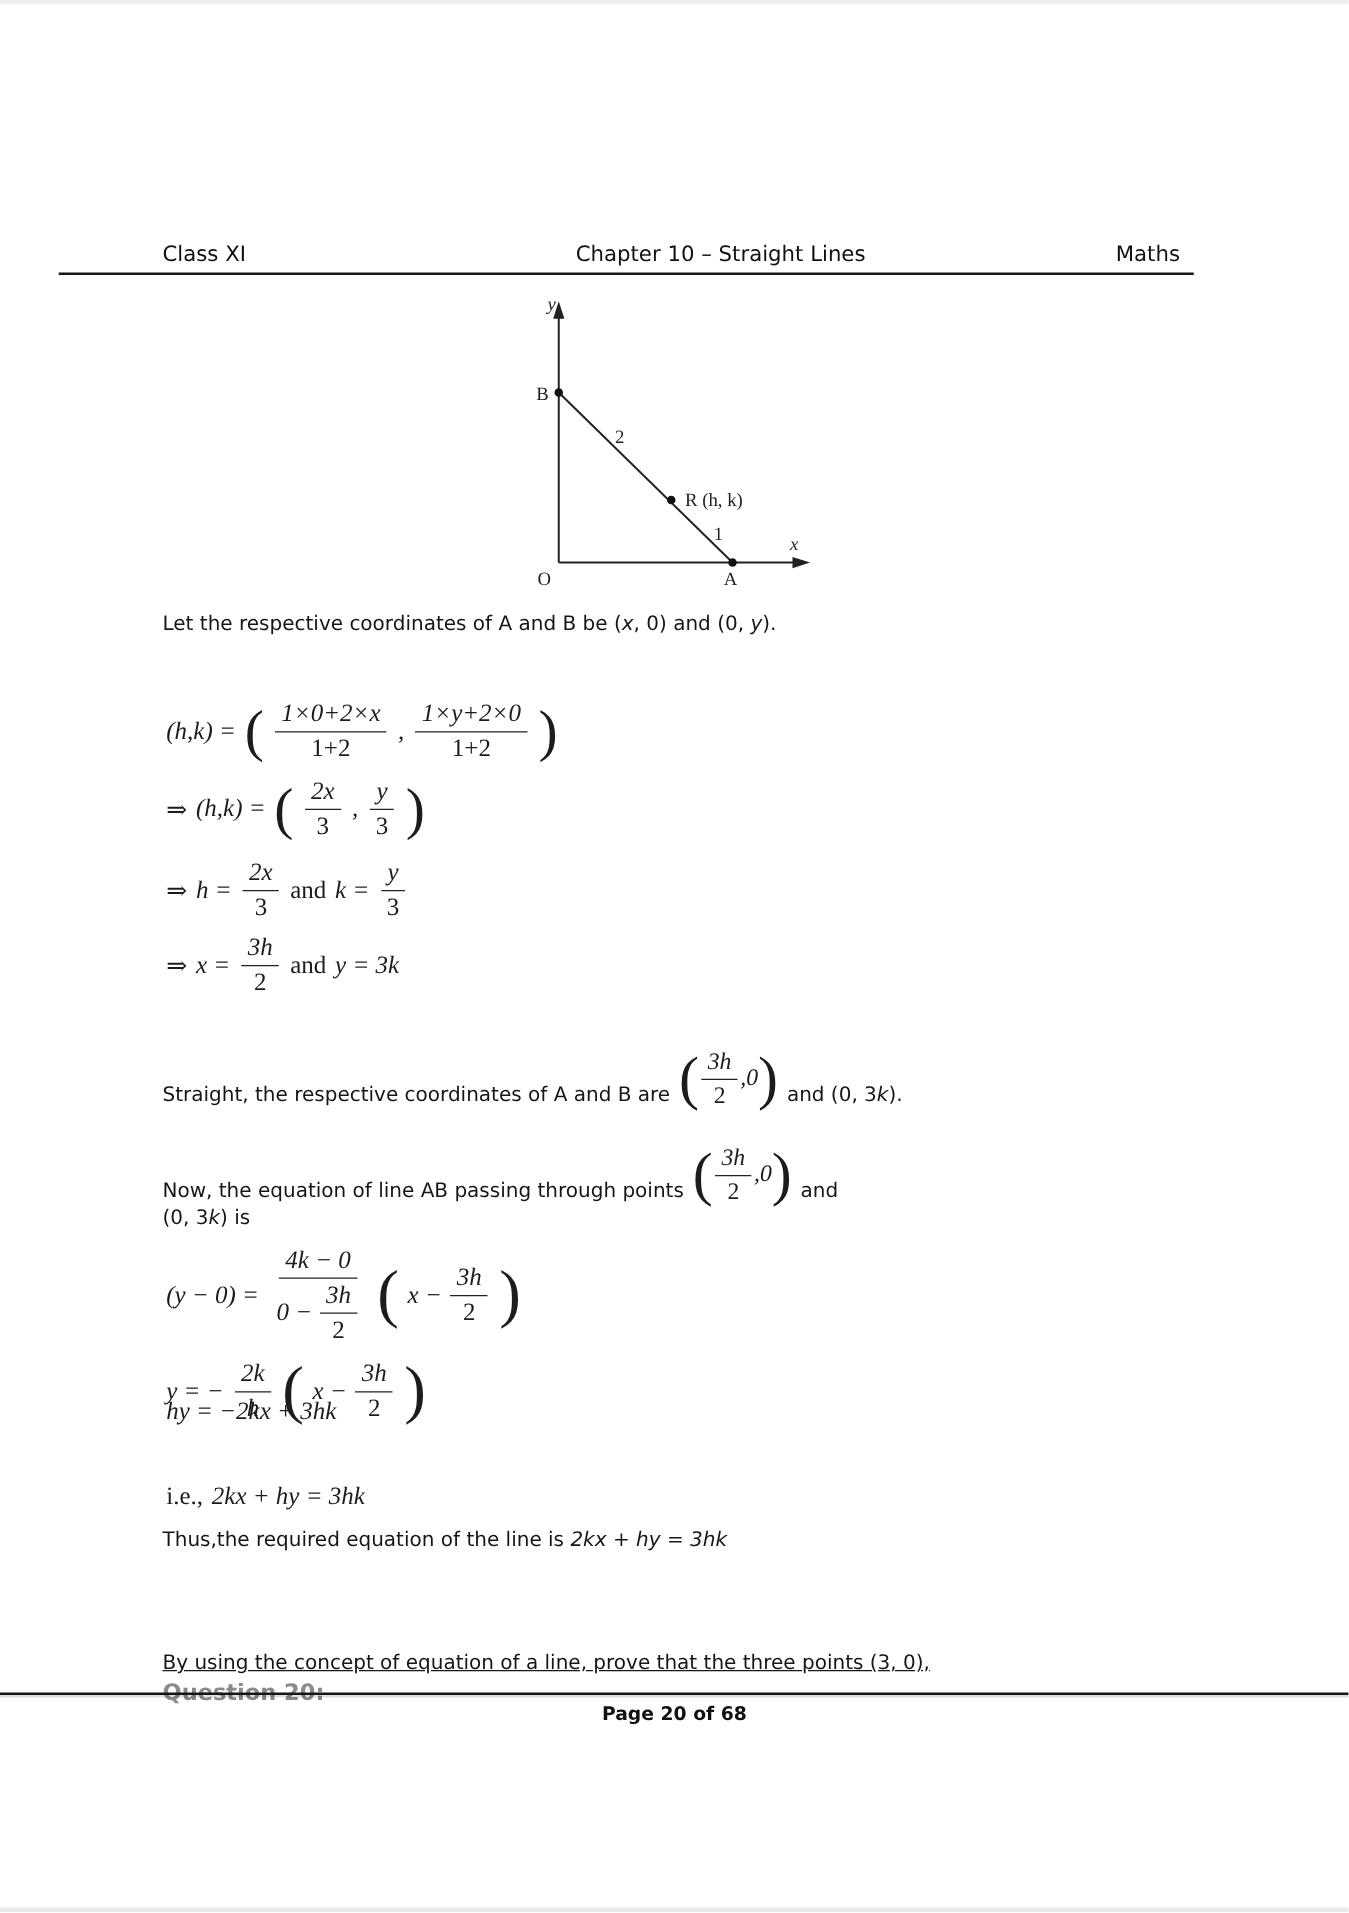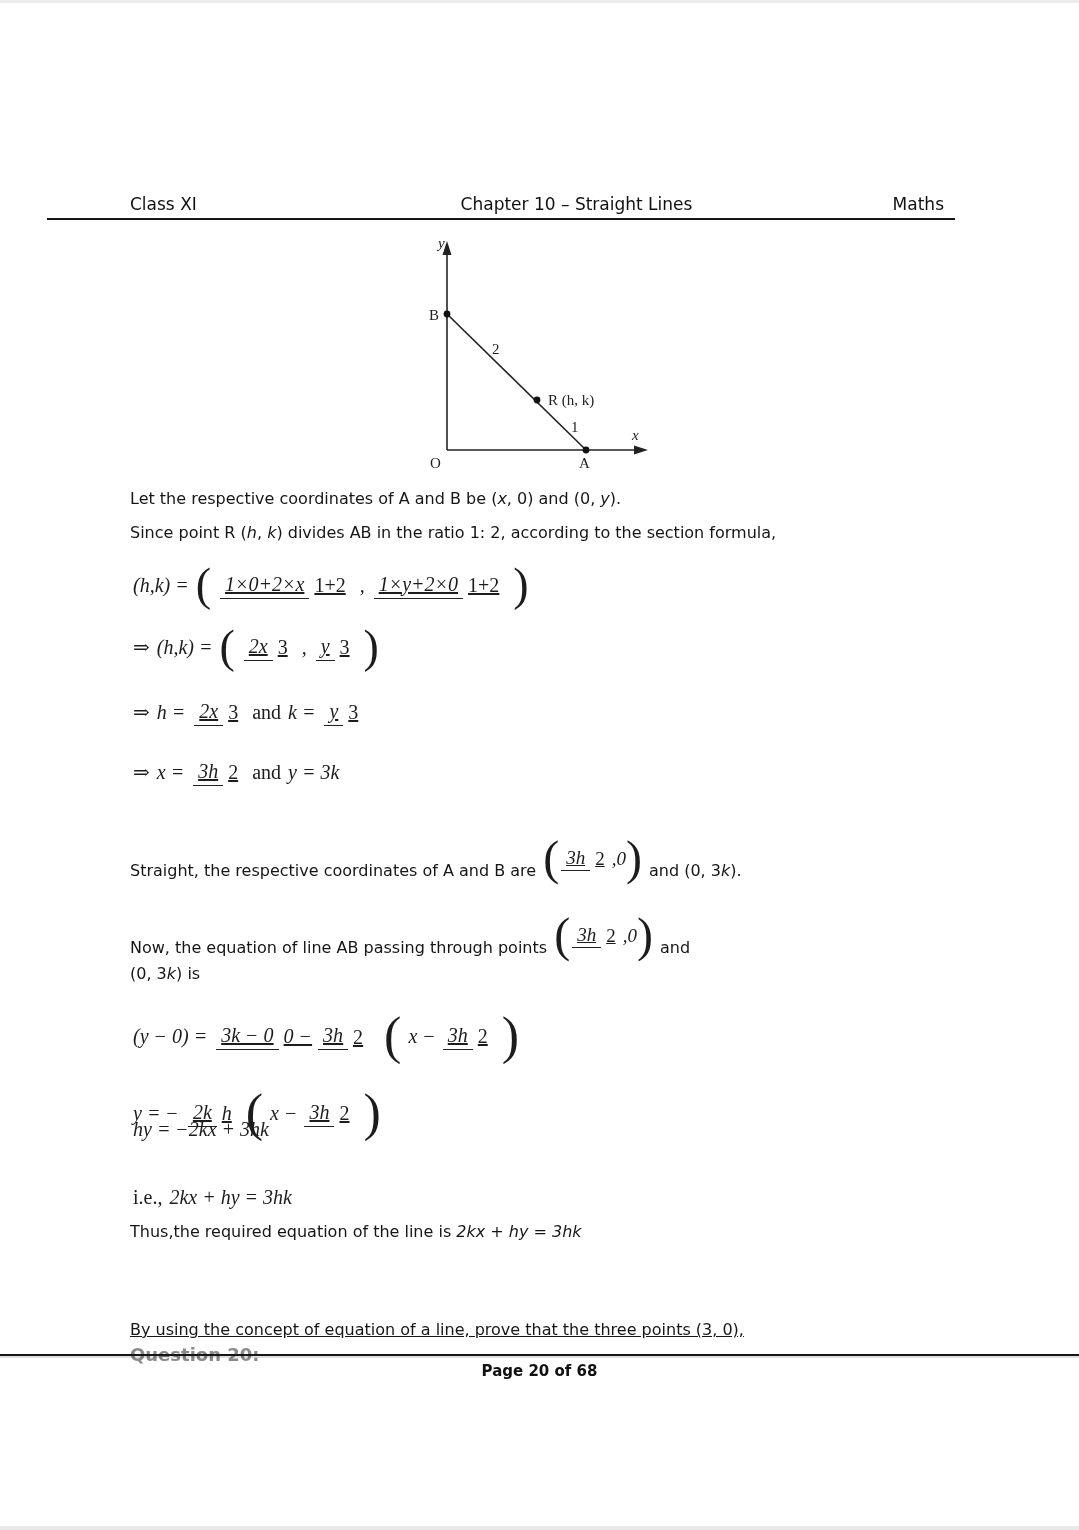--- a/index.html
+++ b/index.html
@@ -29,22 +29,22 @@
 
   
   .para{position:absolute;left:130px;width:840px;font-size:16px;line-height:1.45;color:#161616;}
   .para i{font-style:italic;}
 
   
   .eqline{position:absolute;left:133px;display:flex;align-items:center;gap:7px;
           font-family:"Liberation Serif","DejaVu Serif",serif;font-size:20px;
           font-style:italic;color:#1c1c1c;white-space:nowrap;}
   .rm{font-style:normal;}
-  .frac{display:inline-flex;flex-direction:row;align-items:center;vertical-align:middle;
-        margin:0 2px;line-height:1.25;text-decoration:underline;}
+  .frac{display:inline-flex;flex-direction:column;align-items:center;vertical-align:middle;
+        margin:0 2px;line-height:1.25;}
   .frac .num{border-bottom:1.4px solid #222;padding:0 5px 1px;display:flex;align-items:center;
              gap:4px;justify-content:center;}
   .frac .den{padding:1px 5px 0;display:flex;align-items:center;gap:4px;justify-content:center;}
   .paren{font-family:"Liberation Serif",serif;font-style:normal;font-weight:300;
          line-height:.85;vertical-align:middle;display:inline-block;color:#1c1c1c;}
   .paren.md{font-size:46px;}
   .paren.lg{font-size:52px;}
   .hrow{display:inline-flex;align-items:center;gap:5px;}
 
   
@@ -81,21 +81,20 @@
     <text x="224" y="208" class="ital">x</text>
     <text x="22" y="236">O</text>
     <text x="21" y="88">B</text>
     <text x="171" y="236">A</text>
     <text x="140" y="173">R (h, k)</text>
     <text x="84" y="122">2</text>
     <text x="163" y="200">1</text>
   </svg>
 
   <div class="para" style="top:487px;"><span>Let the respective coordinates of A and B be (</span><i>x</i><span>, 0) and (0, </span><i>y</i><span>).</span></div>
-  <div class="para" style="top:521px;"><span>Since point R (</span><i>h</i><span>, </span><i>k</i><span>) divides AB in the ratio 1: 2, according to the section formula,</span></div>
 
   <div class="eqline" style="top:552px;height:66px;">
     <span>(h,k) =</span>
     <span class="paren md">(</span>
     <span class="frac">
       <span class="num">1×0+2×x</span>
       <span class="den rm">1+2</span>
     </span>
     <span>,</span>
     <span class="frac">
@@ -172,21 +171,21 @@
       <span>,0</span>
       <span class="paren">)</span>
     </span>
     <span><span>and</span></span>
   </div>
   <div class="para" style="top:962px;"><span>(0, 3</span><i>k</i><span>) is</span></div>
 
   <div class="eqline" style="top:985px;height:102px;">
     <span>(y − 0) =</span>
     <span class="frac">
-      <span class="num">3k − 0</span>
+      <span class="num">4k − 0</span>
       <span class="den">
         <span>0 −</span>
         <span class="frac">
           <span class="num">3h</span>
           <span class="den rm">2</span>
         </span>
       </span>
     </span>
     <span class="paren lg">(</span>
     <span class="hrow">

